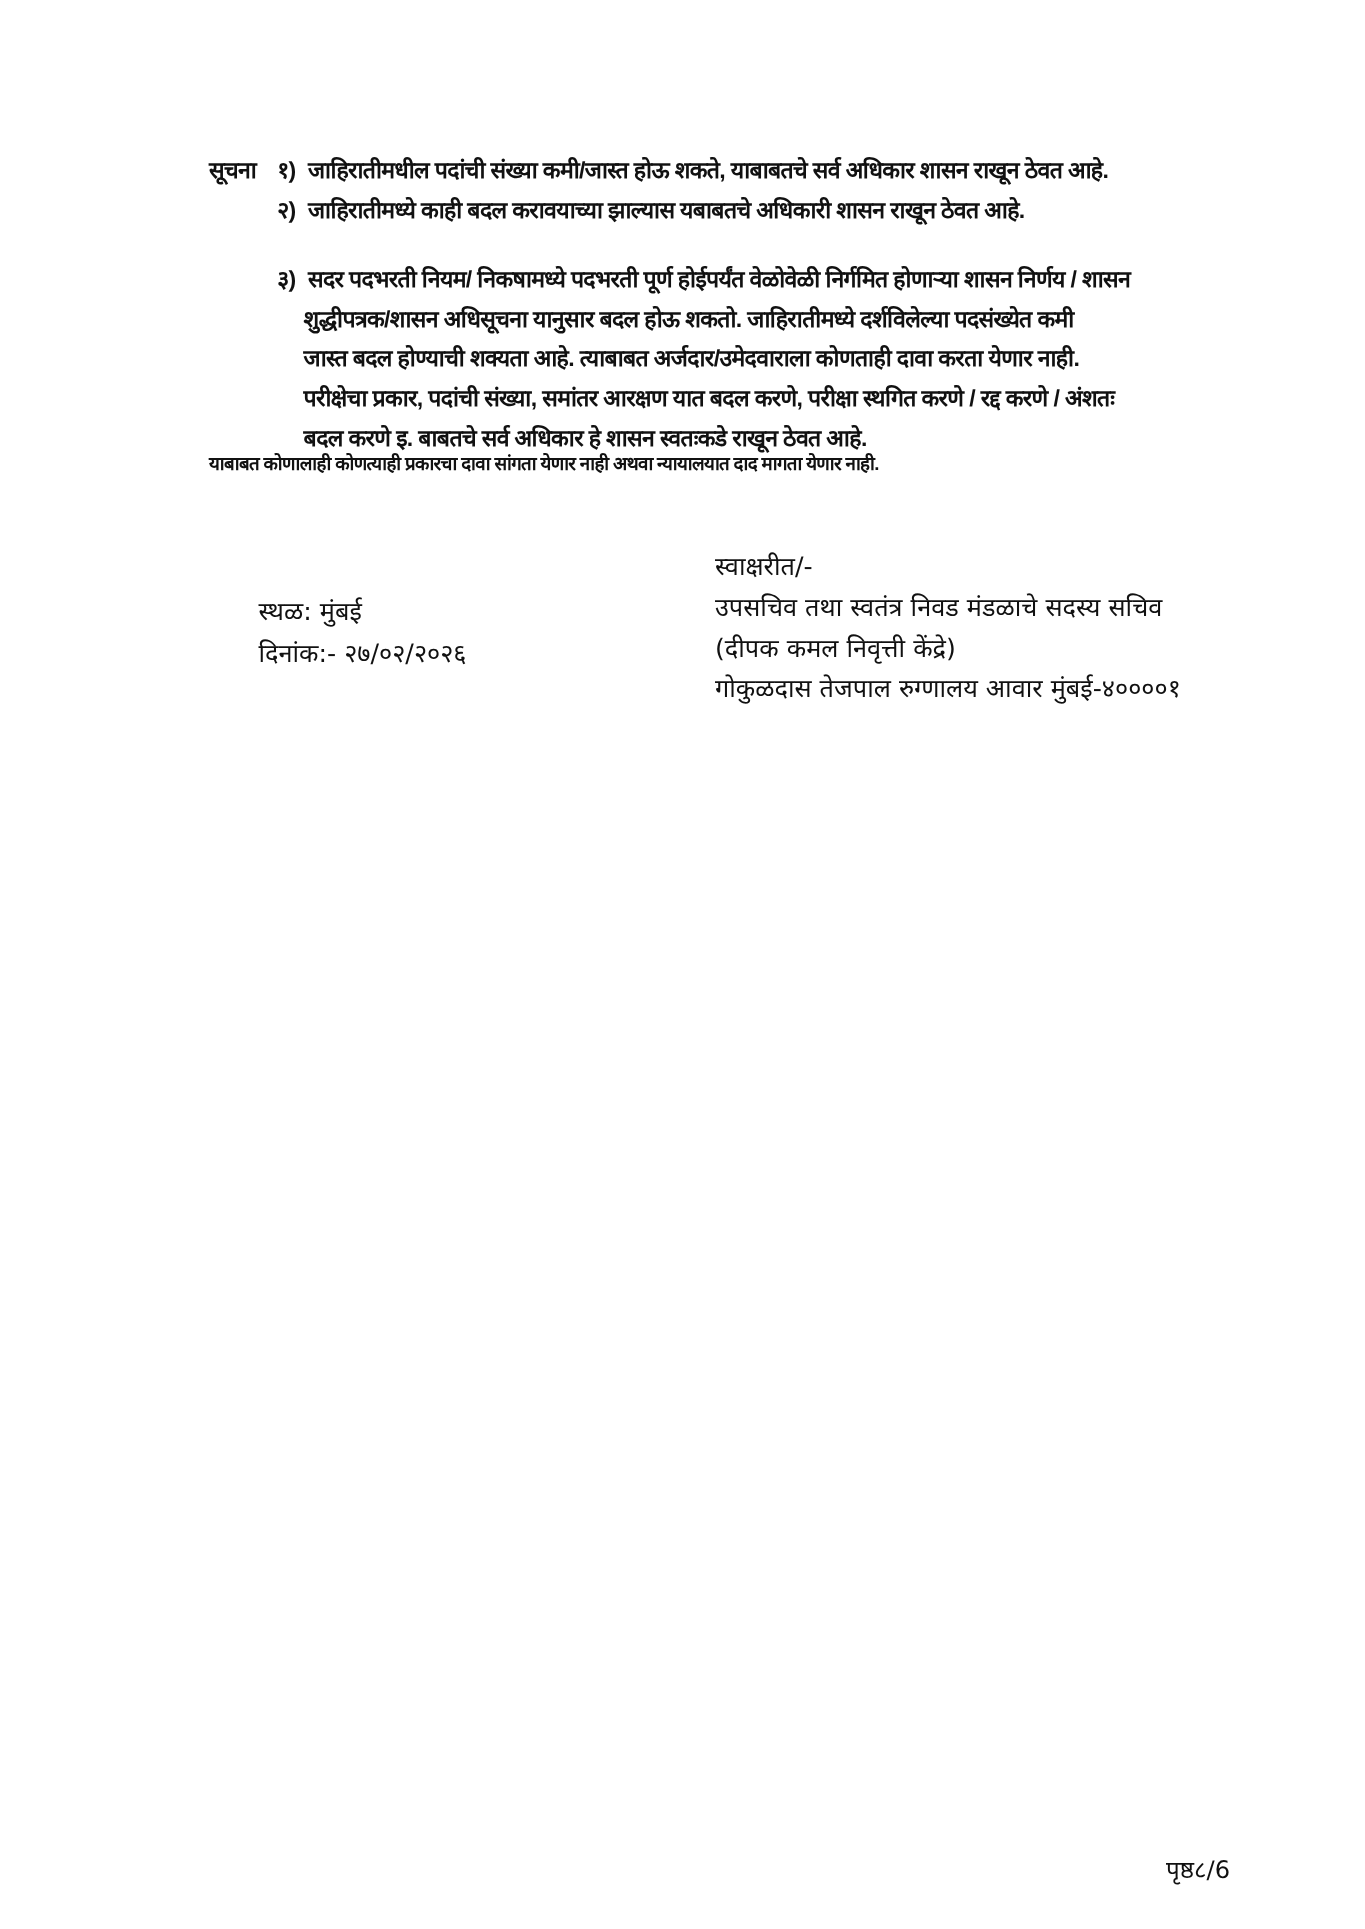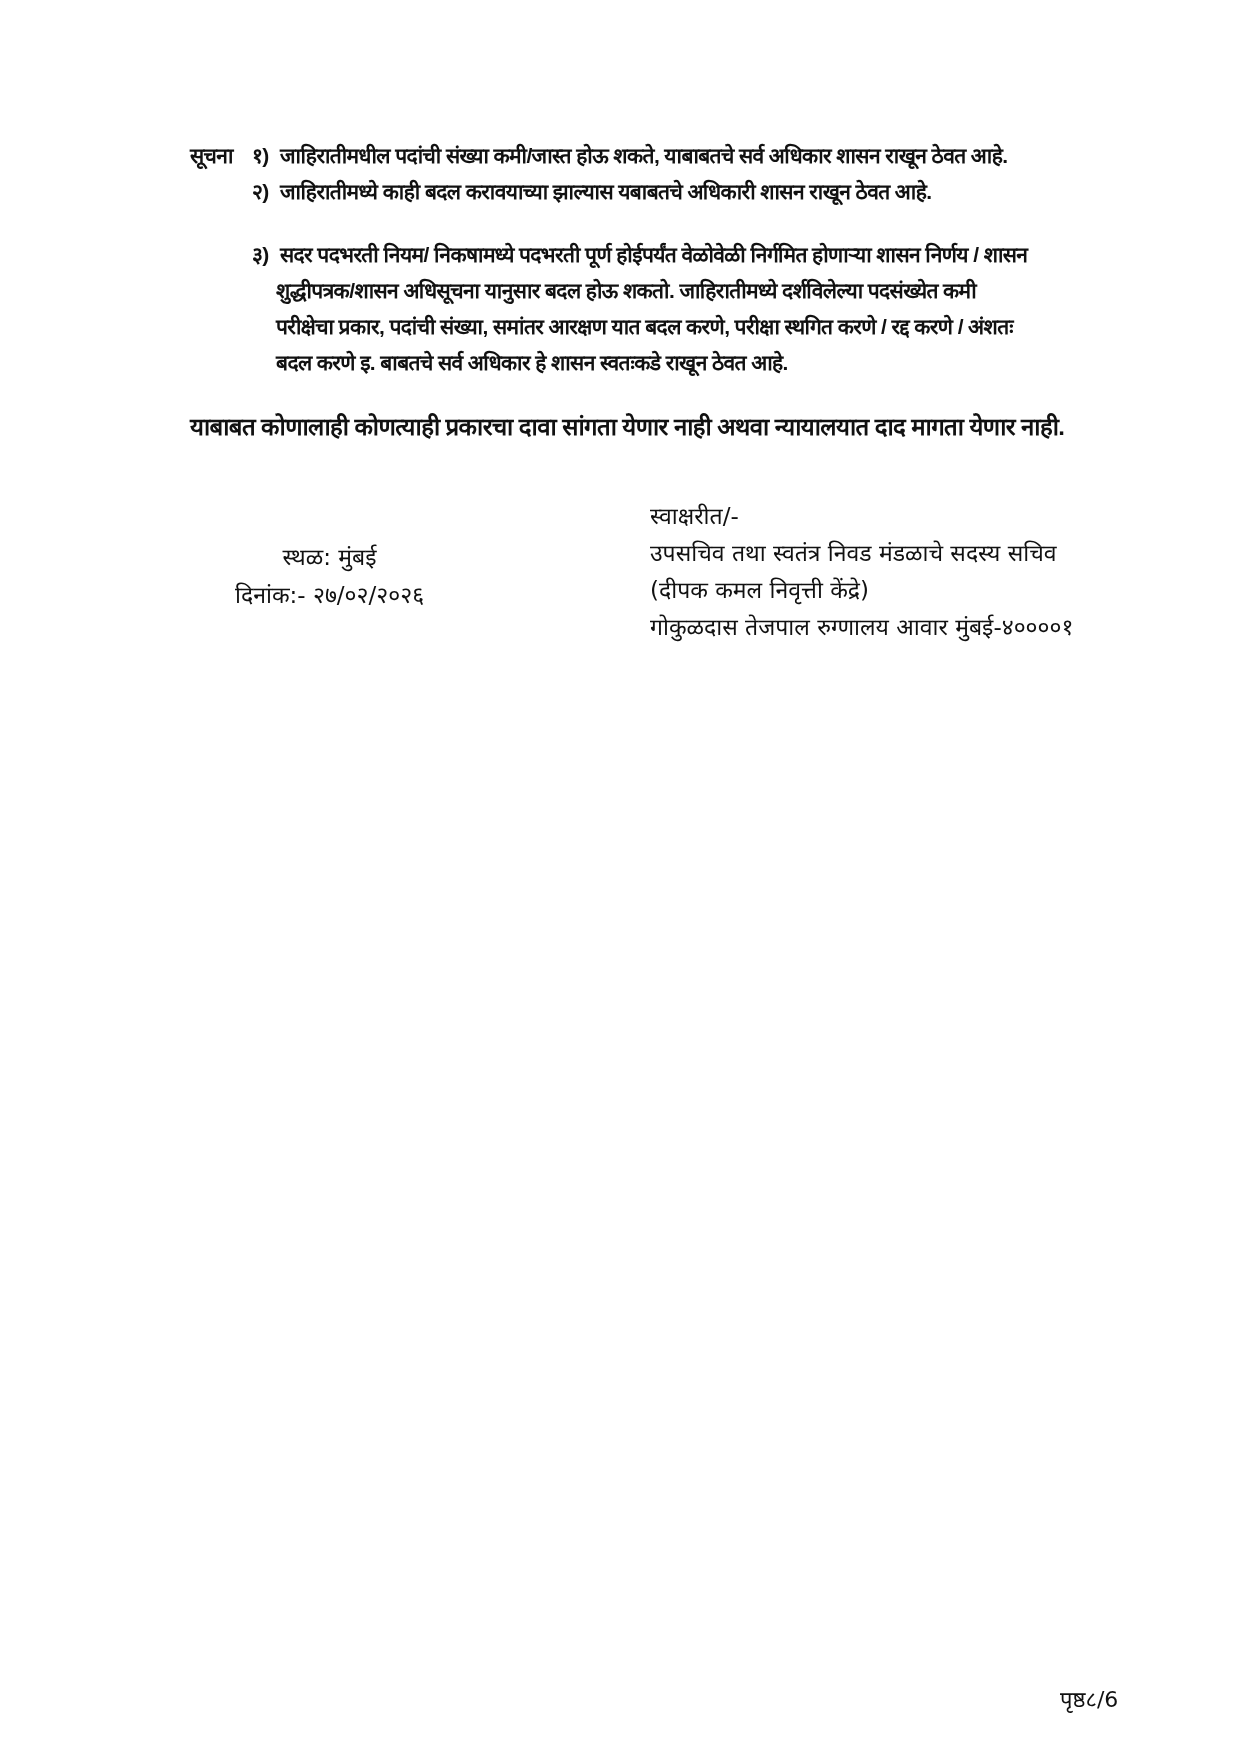--- a/index.html
+++ b/index.html
@@ -17,26 +17,26 @@
     }
     .note-row { display: flex; }
     .note-label { width: 62px; flex: none; }
     .note-indent { width: 62px; flex: none; }
     .note-body { flex: 1; }
     .note-num { margin-right: 6px; }
     .para3 { text-align: justify; margin-top: 27px; }
     .para3 .cont { padding-left: 24px; }
     .disclaimer {
       position: absolute; left: 190px; top: 409px; width: 950px;
-      font-size: 24px; font-weight: bold; letter-spacing: -0.6px;
+      font-size: 17px; font-weight: bold; letter-spacing: -0.6px;
       font-family: "Liberation Sans", "DejaVu Sans", sans-serif;
     }
     .place-date {
       position: absolute; left: 235px; top: 538px;
-      font-size: 23px; line-height: 38px; text-align: center;
+      font-size: 23px; line-height: 38px;
     }
     .signature {
       position: absolute; left: 650px; top: 498px; width: 510px;
       font-size: 23px; line-height: 37px;
     }
     .page-number {
       position: absolute; left: 1060px; top: 1683px;
       font-size: 22px;
     }
   </style>
@@ -61,20 +61,21 @@
       </span>
     </div>
     <div class="note-row">
       <span class="note-indent"></span>
       <span class="note-body para3">
         <div>
           <span class="note-num">३)</span>
           <span>सदर पदभरती नियम/ निकषामध्ये पदभरती पूर्ण होईपर्यंत वेळोवेळी निर्गमित होणाऱ्या शासन निर्णय / शासन</span>
         </div>
         <div class="cont">शुद्धीपत्रक/शासन अधिसूचना यानुसार बदल होऊ शकतो. जाहिरातीमध्ये दर्शविलेल्या पदसंख्येत कमी</div>
+        <div class="cont">जास्त बदल होण्याची शक्यता आहे. त्याबाबत अर्जदार/उमेदवाराला कोणताही दावा करता येणार नाही.</div>
         <div class="cont">परीक्षेचा प्रकार, पदांची संख्या, समांतर आरक्षण यात बदल करणे, परीक्षा स्थगित करणे / रद्द करणे / अंशतः</div>
         <div class="cont">बदल करणे इ. बाबतचे सर्व अधिकार हे शासन स्वतःकडे राखून ठेवत आहे.</div>
       </span>
     </div>
   </div>
 
   <div class="disclaimer">याबाबत कोणालाही कोणत्याही प्रकारचा दावा सांगता येणार नाही अथवा न्यायालयात दाद मागता येणार नाही.</div>
 
   <div class="place-date">
     <div>

